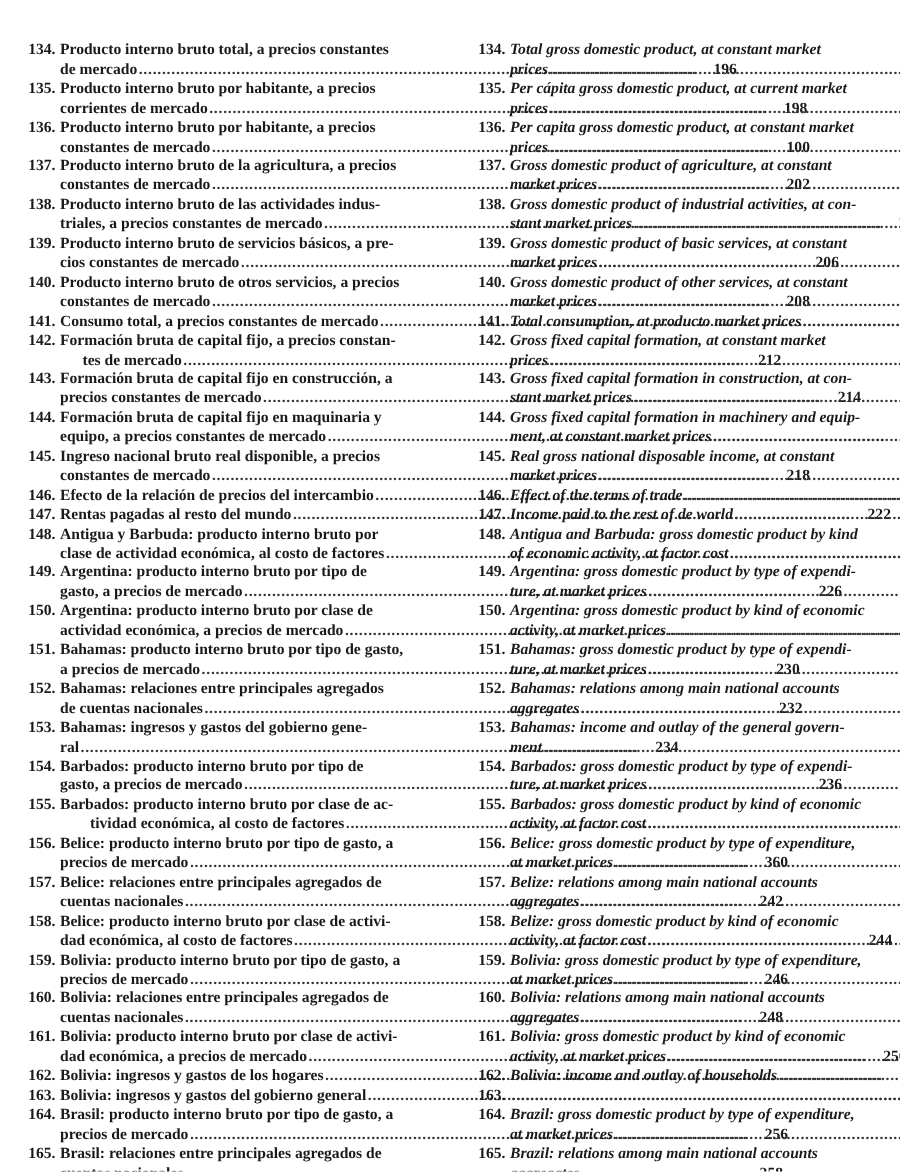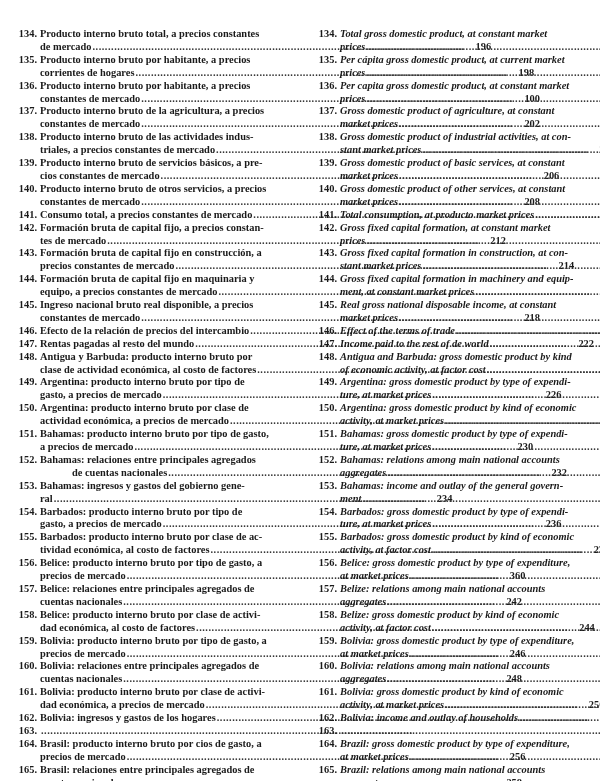--- a/index.html
+++ b/index.html
@@ -42,21 +42,21 @@
             <span class="lead">........................................................................................................................</span>
             <span class="page-no">196</span>
           </div>
         </div>
       </div>
       <div class="entry">
         <span class="num">135.</span>
         <div class="body">
           <span class="text wrap">Producto interno bruto por habitante, a precios</span>
           <div class="lastline">
-            <span class="text" style="padding-right: 0px; white-space: nowrap;">corrientes de hogares</span>
+            <span class="text" style="padding-right: 0px; white-space: nowrap;">corrientes de mercado</span>
             <span class="lead">........................................................................................................................</span>
             <span class="page-no">198</span>
           </div>
         </div>
       </div>
       <div class="entry">
         <span class="num">136.</span>
         <div class="body">
           <span class="text wrap">Producto interno bruto por habitante, a precios</span>
           <div class="lastline">
@@ -117,21 +117,21 @@
             <span class="text" style="padding-right: 0px; white-space: nowrap;">Consumo total, a precios constantes de mercado</span>
             <span class="lead">........................................................................................................................</span>
           </div>
         </div>
       </div>
       <div class="entry">
         <span class="num">142.</span>
         <div class="body">
           <span class="text wrap">Formación bruta de capital fijo, a precios constan-</span>
           <div class="lastline">
-            <span class="text" style="padding-right: 0px; white-space: nowrap;">tes de mercado</span>
+            <span class="text" style="padding-right: 0px; white-space: nowrap; margin-left: 15px;">tes de mercado</span>
             <span class="lead">........................................................................................................................</span>
             <span class="page-no">212</span>
           </div>
         </div>
       </div>
       <div class="entry">
         <span class="num">143.</span>
         <div class="body">
           <span class="text wrap">Formación bruta de capital fijo en construcción, a</span>
           <div class="lastline">
@@ -223,21 +223,21 @@
             <span class="lead">........................................................................................................................</span>
             <span class="page-no">230</span>
           </div>
         </div>
       </div>
       <div class="entry">
         <span class="num">152.</span>
         <div class="body">
           <span class="text wrap">Bahamas: relaciones entre principales agregados</span>
           <div class="lastline">
-            <span class="text" style="padding-right: 0px; white-space: nowrap; margin-left: 32px;">de cuentas nacionales</span>
+            <span class="text" style="padding-right: 0px; white-space: nowrap;">de cuentas nacionales</span>
             <span class="lead">........................................................................................................................</span>
             <span class="page-no">232</span>
           </div>
         </div>
       </div>
       <div class="entry">
         <span class="num">153.</span>
         <div class="body">
           <span class="text wrap">Bahamas: ingresos y gastos del gobierno gene-</span>
           <div class="lastline">
@@ -256,21 +256,21 @@
             <span class="lead">........................................................................................................................</span>
             <span class="page-no">236</span>
           </div>
         </div>
       </div>
       <div class="entry">
         <span class="num">155.</span>
         <div class="body">
           <span class="text wrap">Barbados: producto interno bruto por clase de ac-</span>
           <div class="lastline">
-            <span class="text" style="padding-right: 0px; white-space: nowrap;">tividad económica, al costo de factores</span>
+            <span class="text" style="padding-right: 0px; white-space: nowrap; margin-left: 20px;">tividad económica, al costo de factores</span>
             <span class="lead">........................................................................................................................</span>
             <span class="page-no">238</span>
           </div>
         </div>
       </div>
       <div class="entry">
         <span class="num">156.</span>
         <div class="body">
           <span class="text wrap">Belice: producto interno bruto por tipo de gasto, a</span>
           <div class="lastline">
@@ -342,28 +342,29 @@
             <span class="text" style="padding-right: 0px; white-space: nowrap;">Bolivia: ingresos y gastos de los hogares</span>
             <span class="lead">........................................................................................................................</span>
             <span class="page-no">252</span>
           </div>
         </div>
       </div>
       <div class="entry">
         <span class="num">163.</span>
         <div class="body">
           <div class="lastline">
+            <span class="text" style="padding-right: 0px; white-space: nowrap;">Bolivia: ingresos y gastos del gobierno general</span>
             <span class="lead">........................................................................................................................</span>
           </div>
         </div>
       </div>
       <div class="entry">
         <span class="num">164.</span>
         <div class="body">
-          <span class="text wrap">Brasil: producto interno bruto por cios de gasto, a</span>
+          <span class="text wrap">Brasil: producto interno bruto por tipo de gasto, a</span>
           <div class="lastline">
             <span class="text" style="padding-right: 0px; white-space: nowrap;">precios de mercado</span>
             <span class="lead">........................................................................................................................</span>
             <span class="page-no">256</span>
           </div>
         </div>
       </div>
       <div class="entry">
         <span class="num">165.</span>
         <div class="body">

